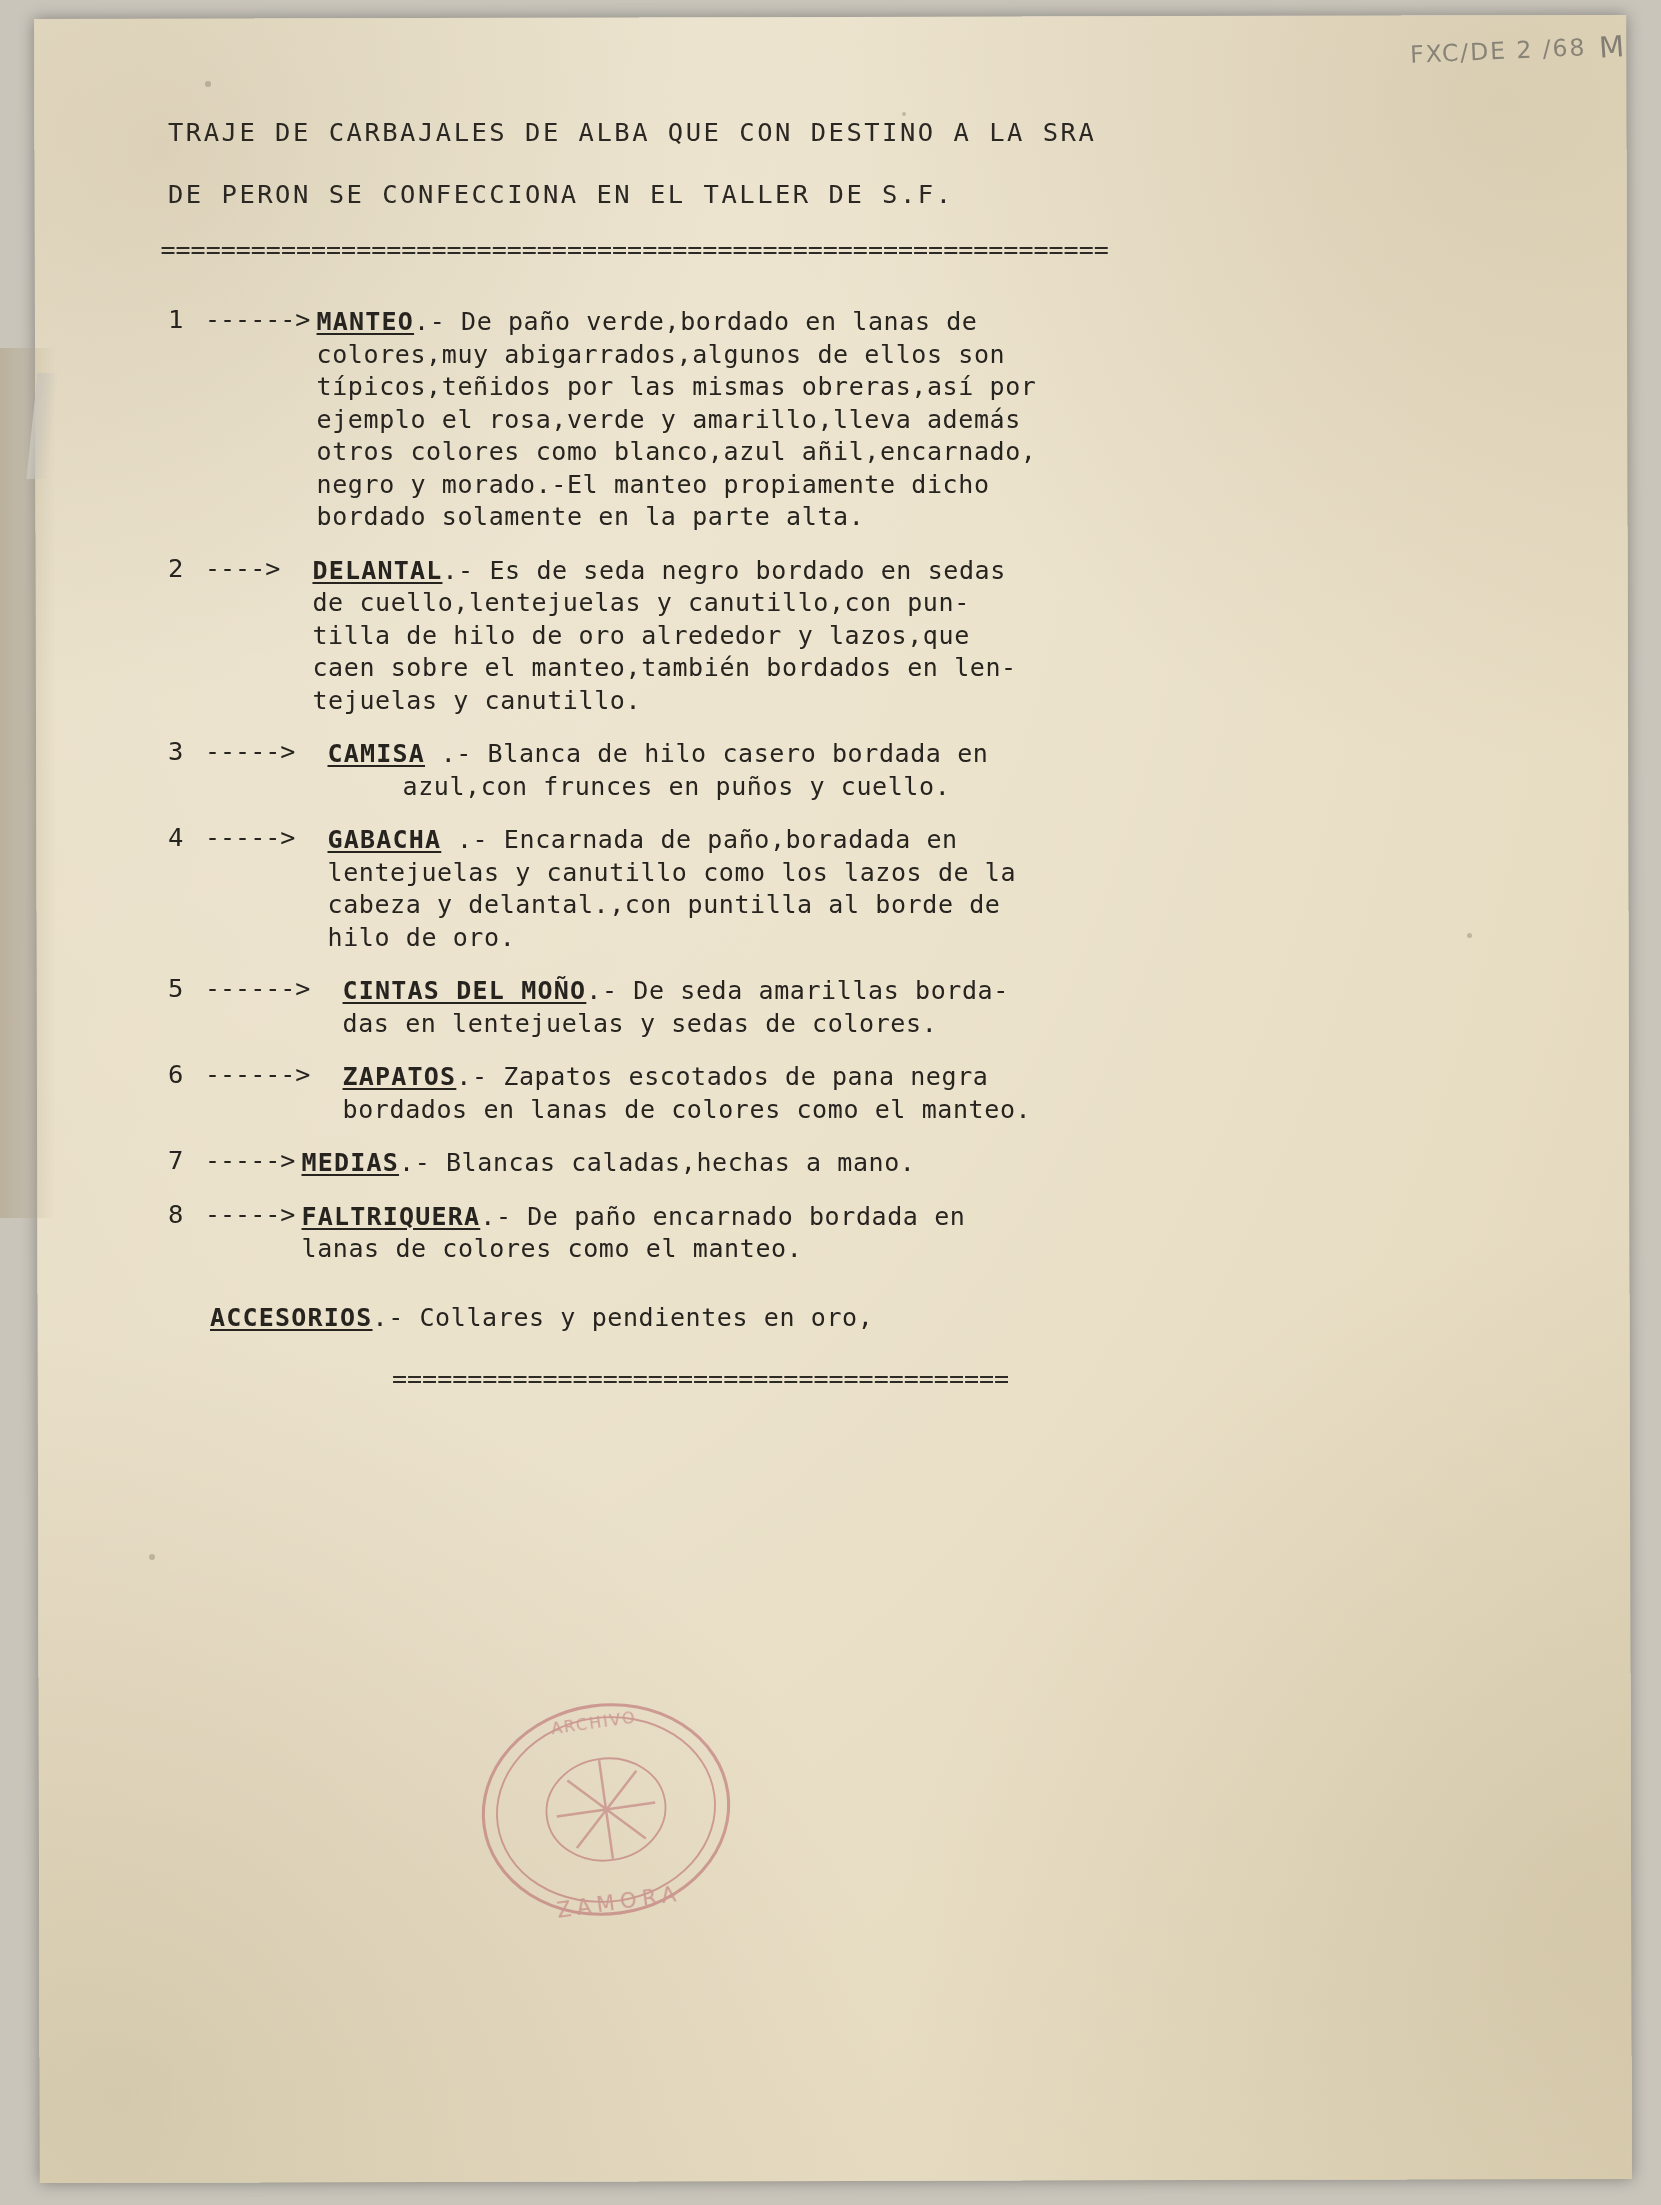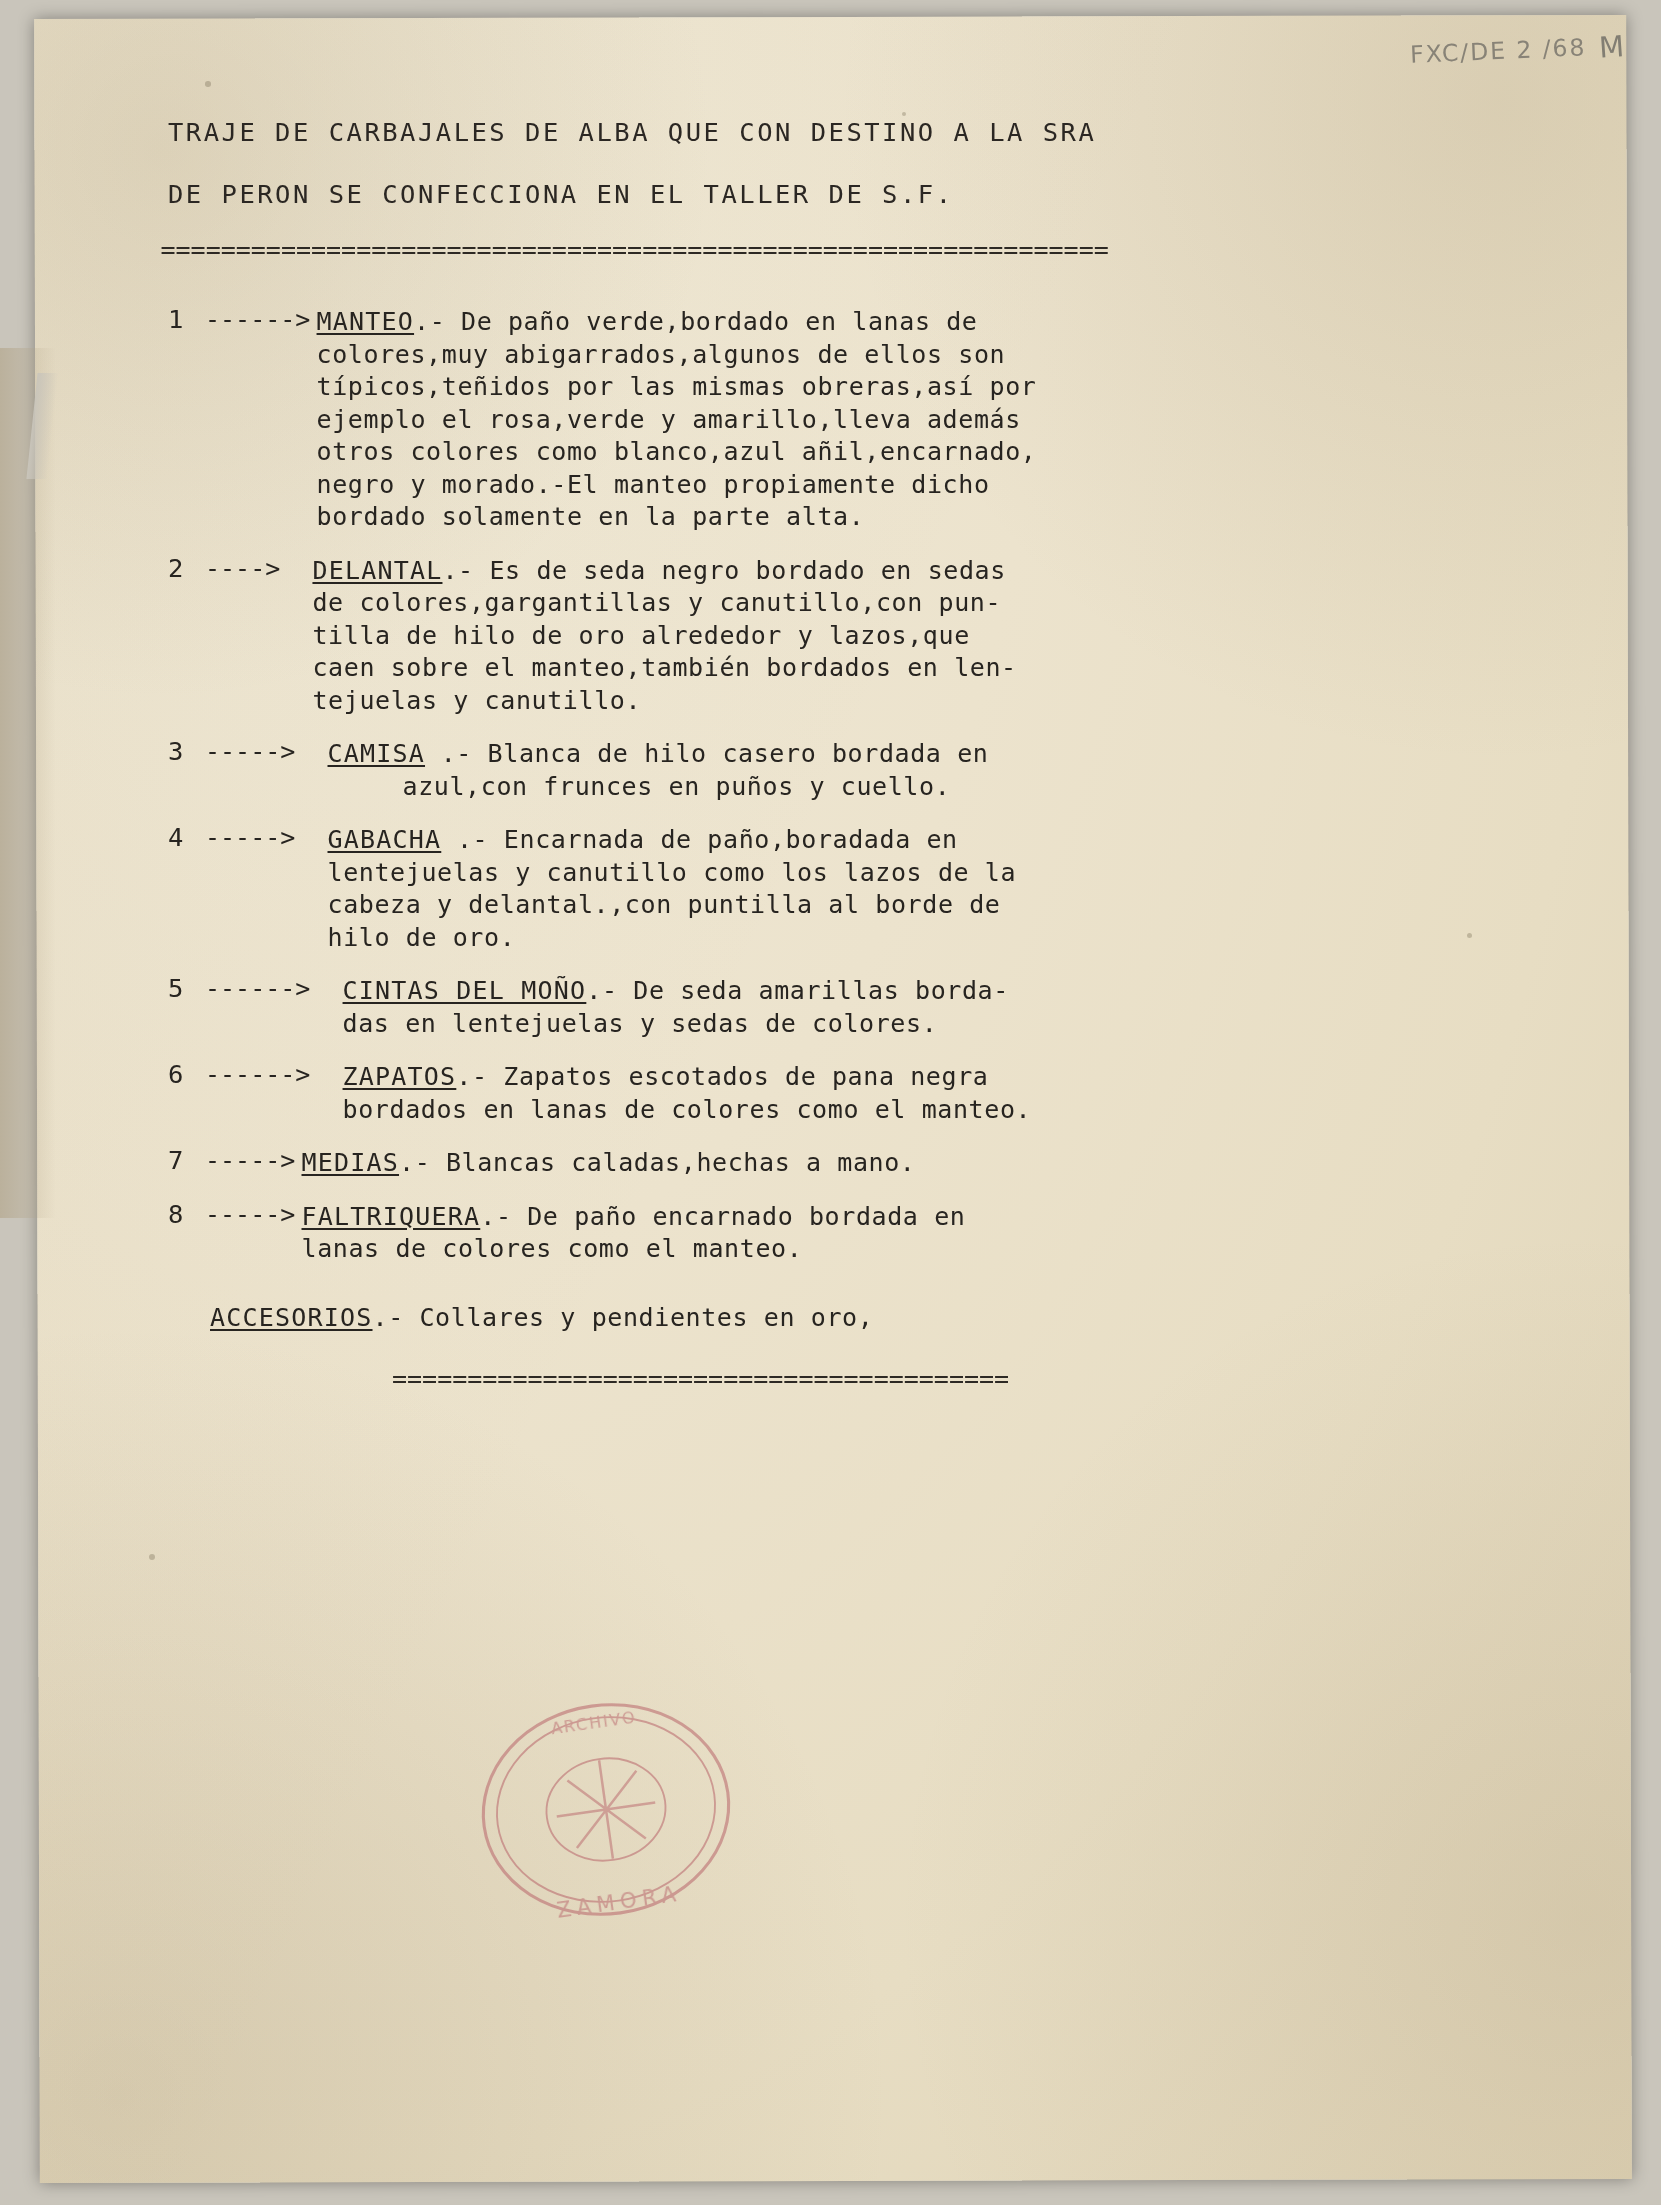--- a/index.html
+++ b/index.html
@@ -124,21 +124,21 @@
   .line {
     white-space: pre;
     font-size: 25px;
     letter-spacing: 0.6px;
     line-height: 1.30;
     color: #272420;
   }
   .kw {
     text-decoration: underline;
     text-underline-offset: 3.1px;
-    font-weight: 400;
+    font-weight: 700;
     letter-spacing: 1.2px;
     margin-top: 23px;
   }
   .indent-1 { padding-left: 75px; }
   .indent-2 { padding-left: 26px; }
 
   .accessories {
     margin-top: 35px;
     padding-left: 42px;
   }
@@ -221,21 +221,21 @@
         <div class="line">negro y morado.-El manteo propiamente dicho</div>
         <div class="line">bordado solamente en la parte alta.</div>
       </div>
     </div>
 
     <div class="entry">
       <div class="num">2</div>
       <div class="arrow">----&gt;</div>
       <div class="body indent-2">
         <div class="line"><span class="kw">DELANTAL</span><span>.- Es de seda negro bordado en sedas</span></div>
-        <div class="line">de colores,gargantillas y canutillo,con pun-</div>
+        <div class="line">de cuello,lentejuelas y canutillo,con pun-</div>
         <div class="line">tilla de hilo de oro alrededor y lazos,que</div>
         <div class="line">caen sobre el manteo,también bordados en len-</div>
         <div class="line">tejuelas y canutillo.</div>
       </div>
     </div>
 
     <div class="entry">
       <div class="num">3</div>
       <div class="arrow">-----&gt;</div>
       <div class="body indent-2">

